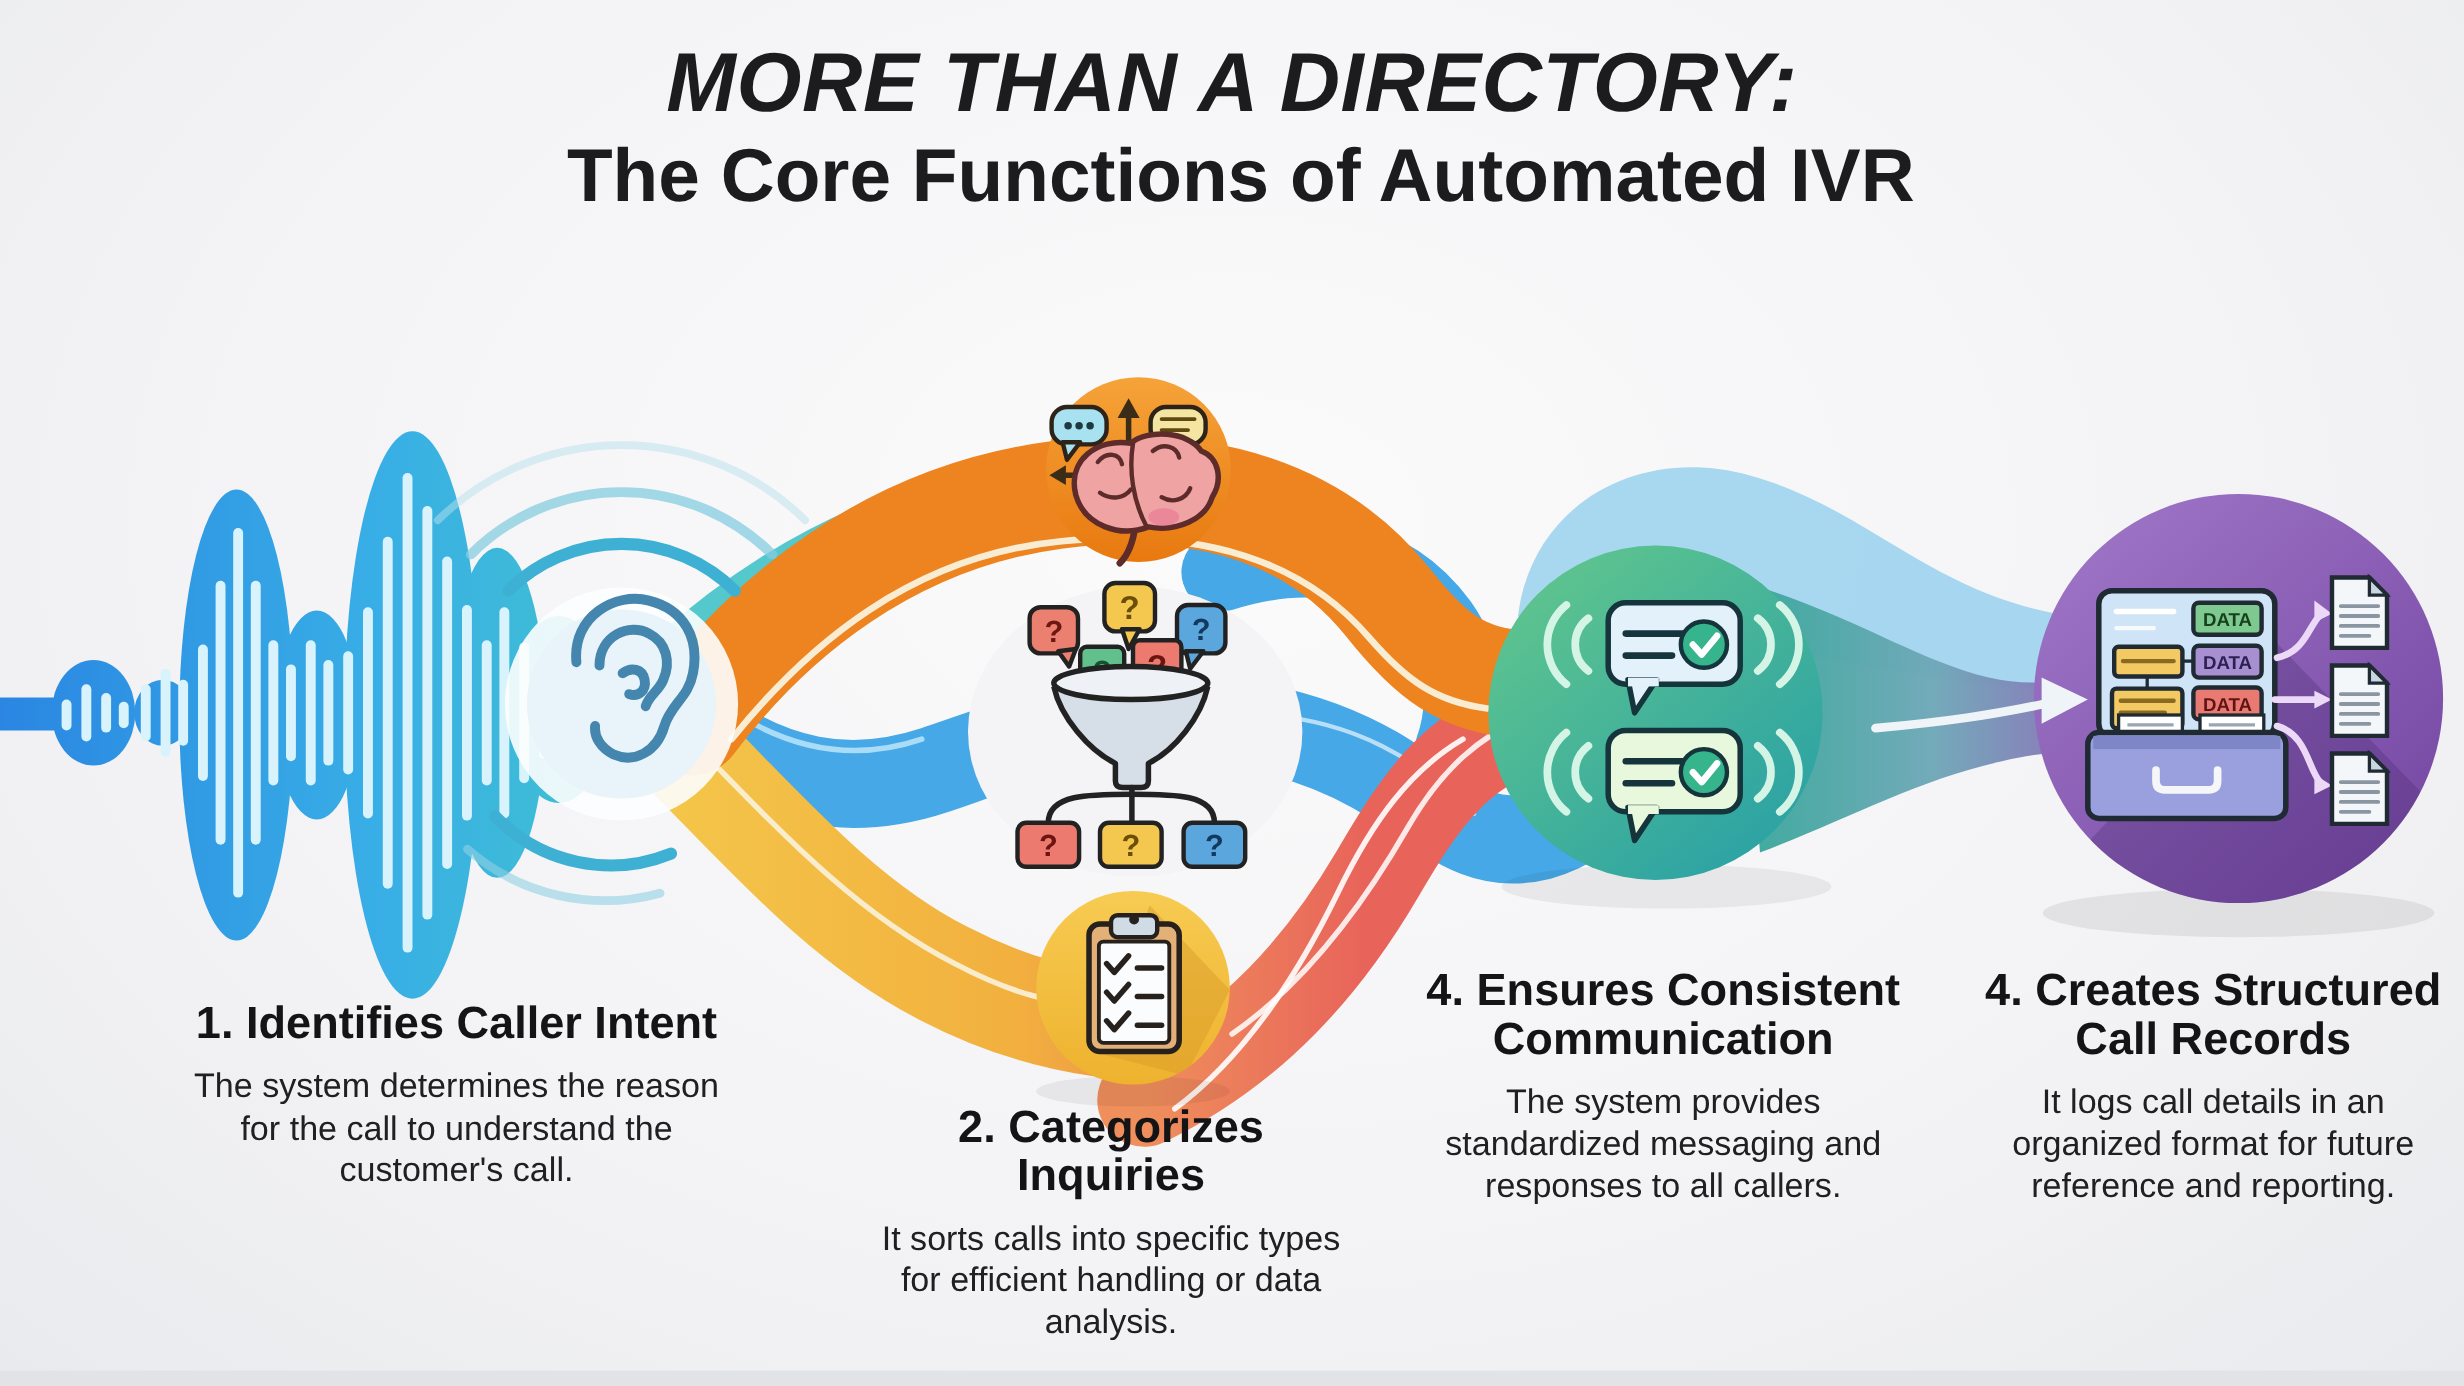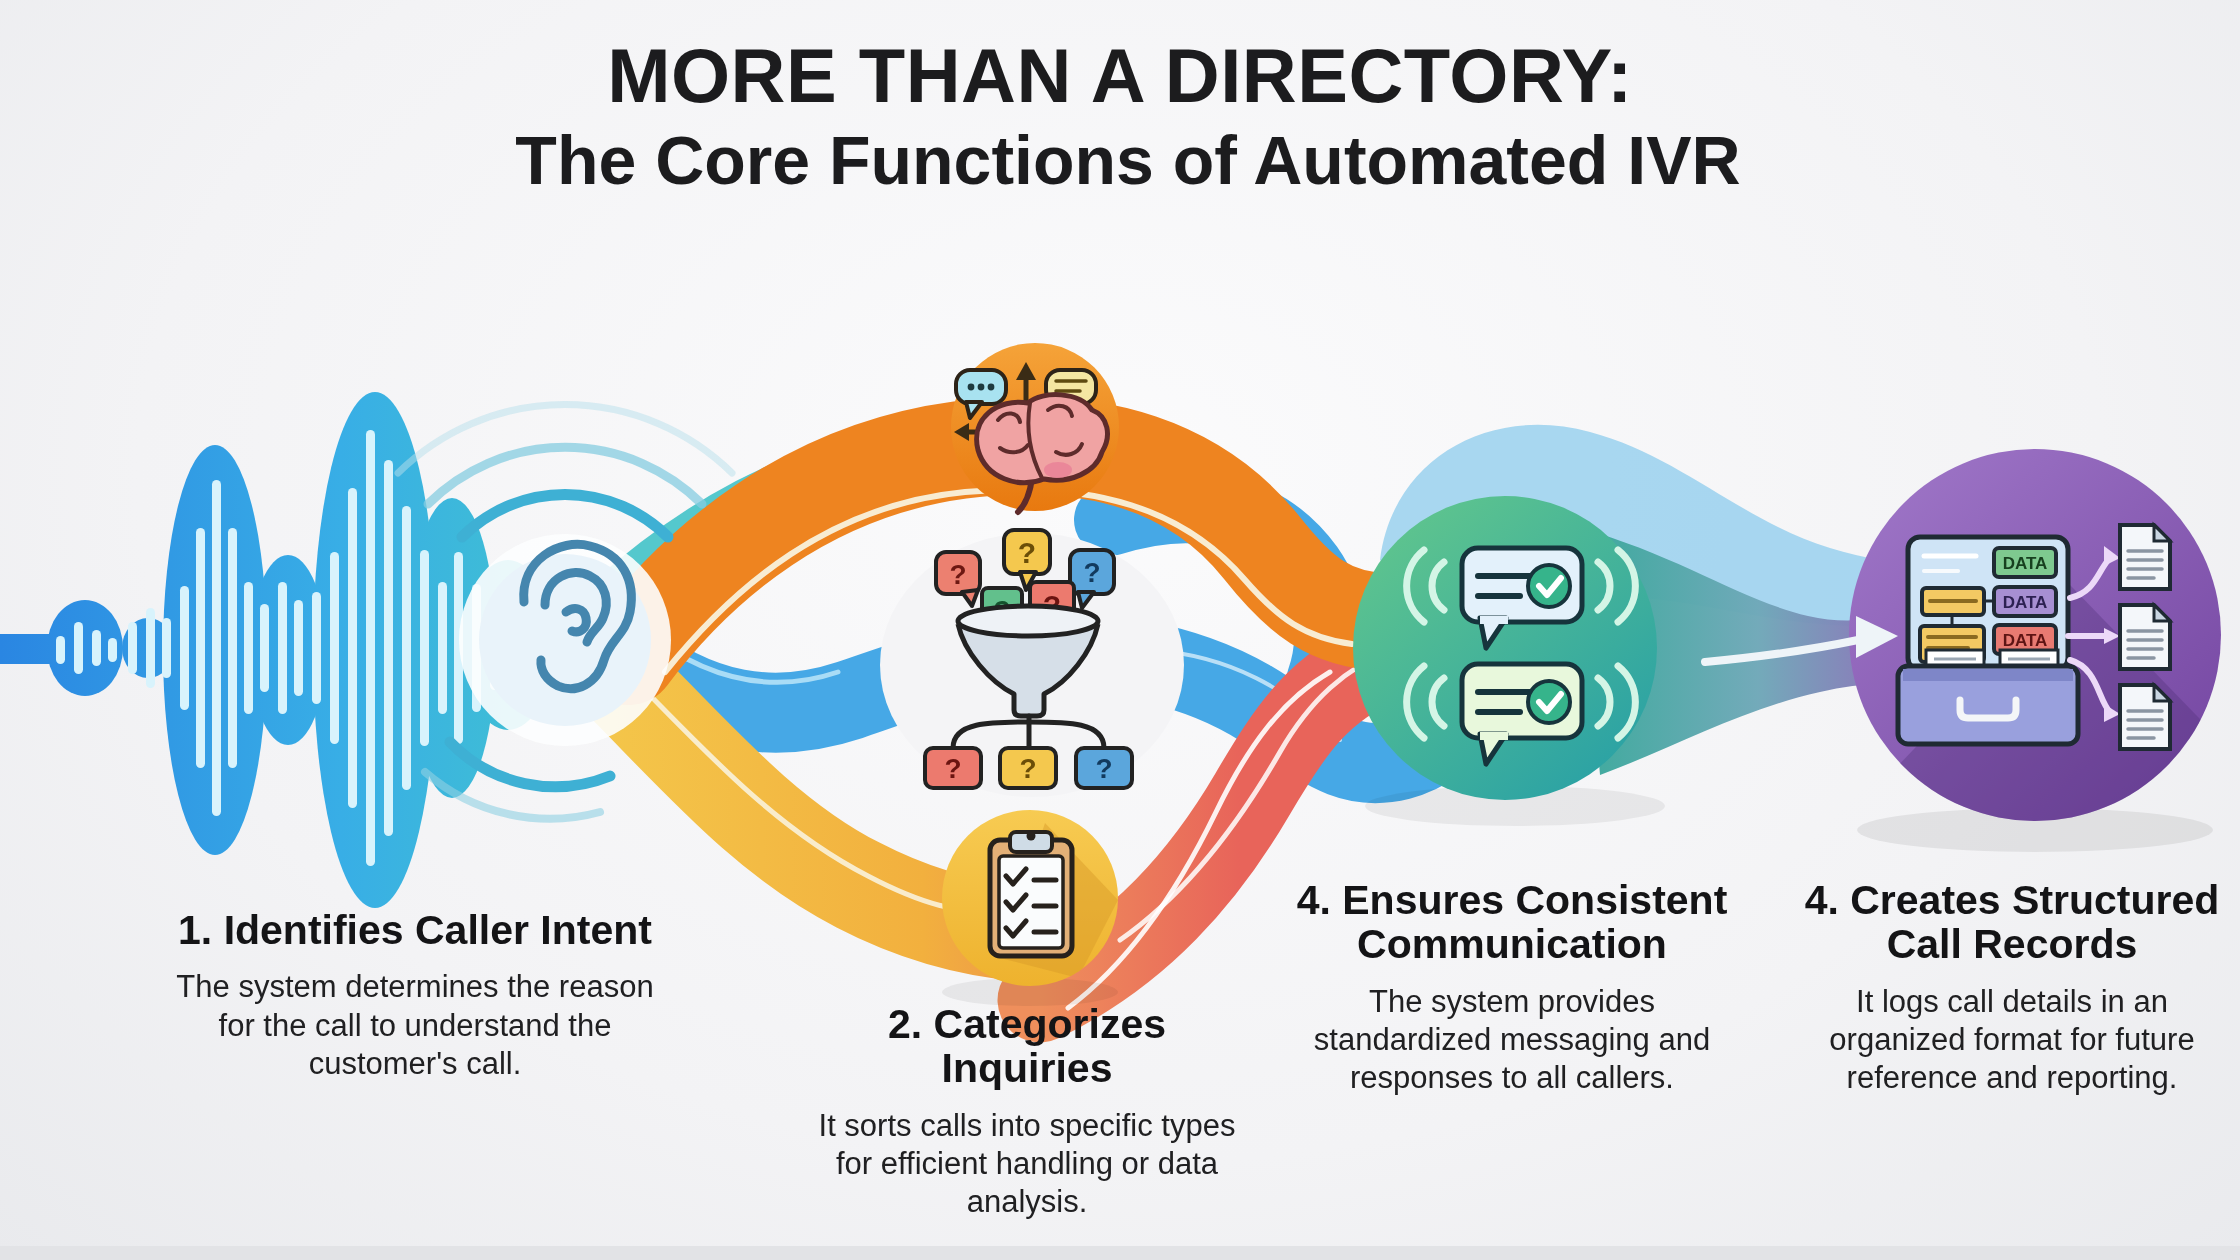--- a/index.html
+++ b/index.html
@@ -10,29 +10,29 @@
   }
   .stage{
     position:absolute;inset:0;width:2240px;height:1260px;
     background:radial-gradient(ellipse at 50% 38%, #fbfbfc 0%, #f3f3f5 62%, #e9eaed 100%);
   }
   svg.art{position:absolute;left:0;top:0;width:2240px;height:1260px;display:block;}
   .title-wrap{
     position:absolute;top:36px;left:0;width:2240px;text-align:center;
     color:#1c1c1e;
   }
-  .title-line1{font-size:76px;font-weight:800;letter-spacing:.5px;line-height:1.04;}
+  .title-line1{font-size:76px;font-weight:800;letter-spacing:.5px;line-height:1.04;font-style:italic;}
   .title-line2{font-size:68px;font-weight:800;margin-top:10px;line-height:1.05;padding-left:16px;}
   .step{position:absolute;text-align:center;color:#1b1b1d;}
   .step h3{margin:0 auto;font-size:41px;font-weight:700;line-height:1.08;color:#141416;}
   .step p{margin:16px auto 0 auto;font-size:31px;font-weight:400;line-height:1.24;color:#202022;}
   .step1{left:145px;top:908px;width:540px;}
   .step1 h3{max-width:540px;}
   .step1 p{max-width:500px;}
-  .step2{left:782px;top:1002px;width:490px;}
+  .step2{left:765px;top:1002px;width:490px;}
   .step2 h3{max-width:345px;}
   .step2 p{max-width:430px;}
   .step3{left:1262px;top:878px;width:500px;}
   .step3 h3{max-width:460px;}
   .step3 p{max-width:450px;}
   .step4{left:1752px;top:878px;width:520px;}
   .step4 h3{max-width:475px;}
   .step4 p{max-width:450px;}
   .svgtxt{font-family:"Liberation Sans", sans-serif;font-weight:700;}
 </style>

